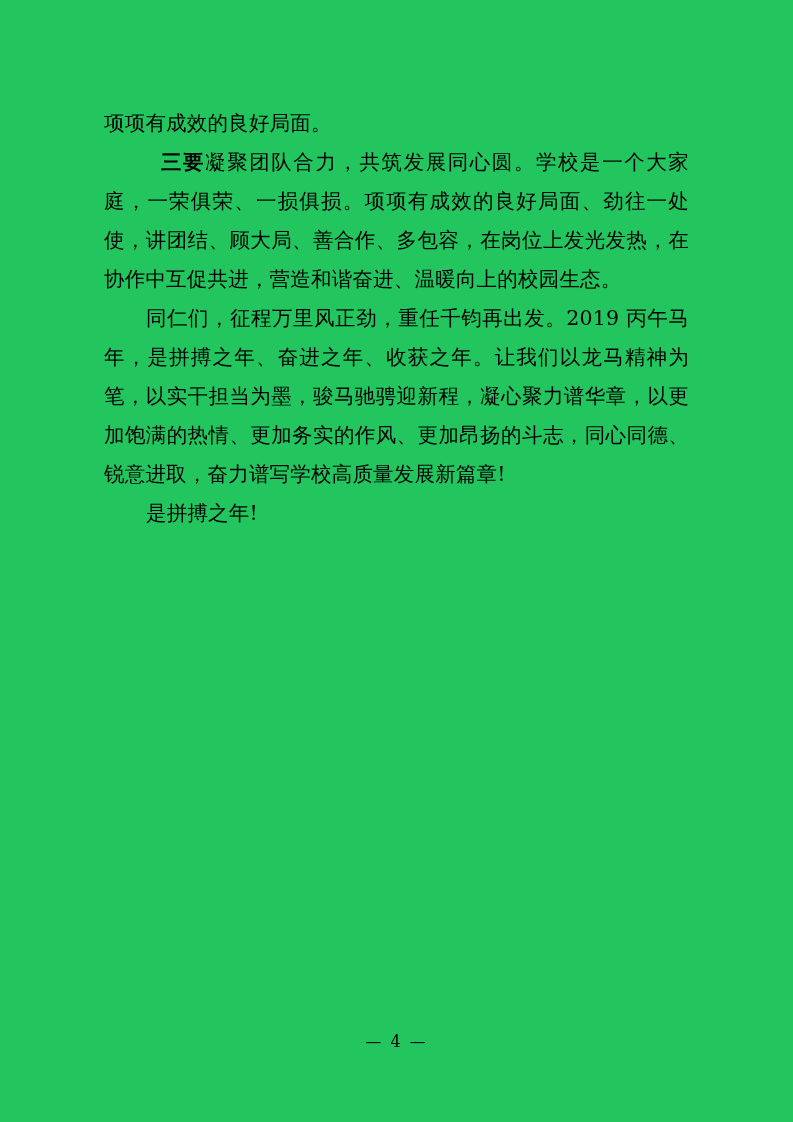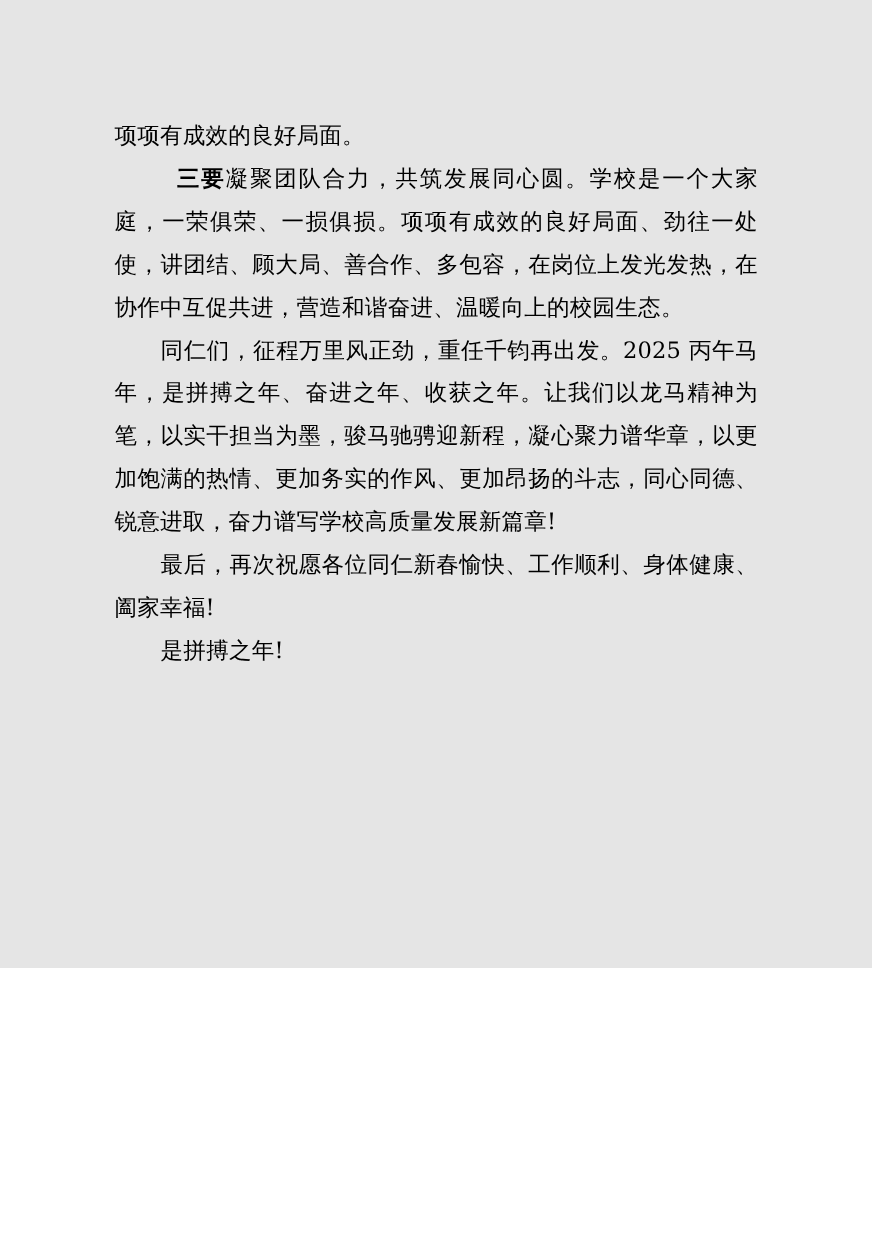--- a/index.html
+++ b/index.html
@@ -7,22 +7,22 @@
     padding: 0;
     background: #ffffff;
   }
   body {
     font-family: "DejaVu Serif", "Liberation Serif", serif;
     color: #000000;
   }
   .page {
     position: relative;
     width: 793px;
-    height: 880px;
-    background: #e5e5e5;
+    height: 1122px;
+    background: #22c55e;
     box-sizing: border-box;
     overflow: hidden;
   }
   .doc-body {
     position: absolute;
     left: 104px;
     top: 104px;
     width: 585px;
   }
   .para {
@@ -61,26 +61,23 @@
 
     <p class="para">
       <span>项项有成效的良好局面。</span>
     </p>
 
     <p class="para indent">
       <b>三要</b><span>凝聚团队合力，共筑发展同心圆。学校是一个大家庭，一荣俱荣、一损俱损。项项有成效的良好局面、劲往一处使，讲团结、顾大局、善合作、多包容，在岗位上发光发热，在协作中互促共进，营造和谐奋进、温暖向上的校园生态。</span>
     </p>
 
     <p class="para indent">
-      <span>同仁们，征程万里风正劲，重任千钧再出发。2025 丙午马年，是拼搏之年、奋进之年、收获之年。让我们以龙马精神为笔，以实干担当为墨，骏马驰骋迎新程，凝心聚力谱华章，以更加饱满的热情、更加务实的作风、更加昂扬的斗志，同心同德、锐意进取，奋力谱写学校高质量发展新篇章!</span>
+      <span>同仁们，征程万里风正劲，重任千钧再出发。2019 丙午马年，是拼搏之年、奋进之年、收获之年。让我们以龙马精神为笔，以实干担当为墨，骏马驰骋迎新程，凝心聚力谱华章，以更加饱满的热情、更加务实的作风、更加昂扬的斗志，同心同德、锐意进取，奋力谱写学校高质量发展新篇章!</span>
     </p>
 
-    <p class="para indent">
-      <span>最后，再次祝愿各位同仁新春愉快、工作顺利、身体健康、阖家幸福!</span>
-    </p>
 
     <p class="para indent">
       <span>是拼搏之年!</span>
     </p>
 
   </div>
 
   <div class="footer">— 4 —</div>
 
 </div>

